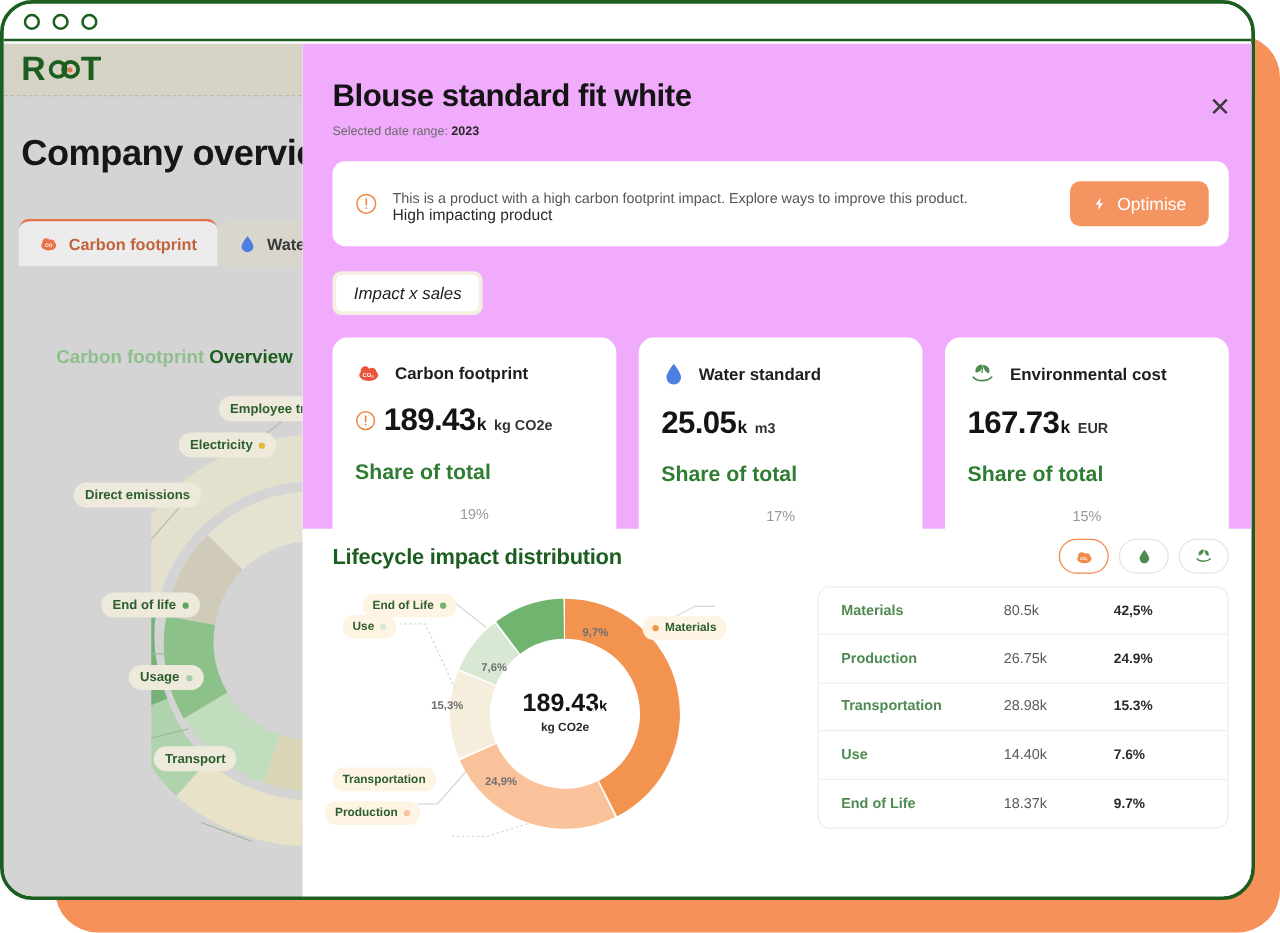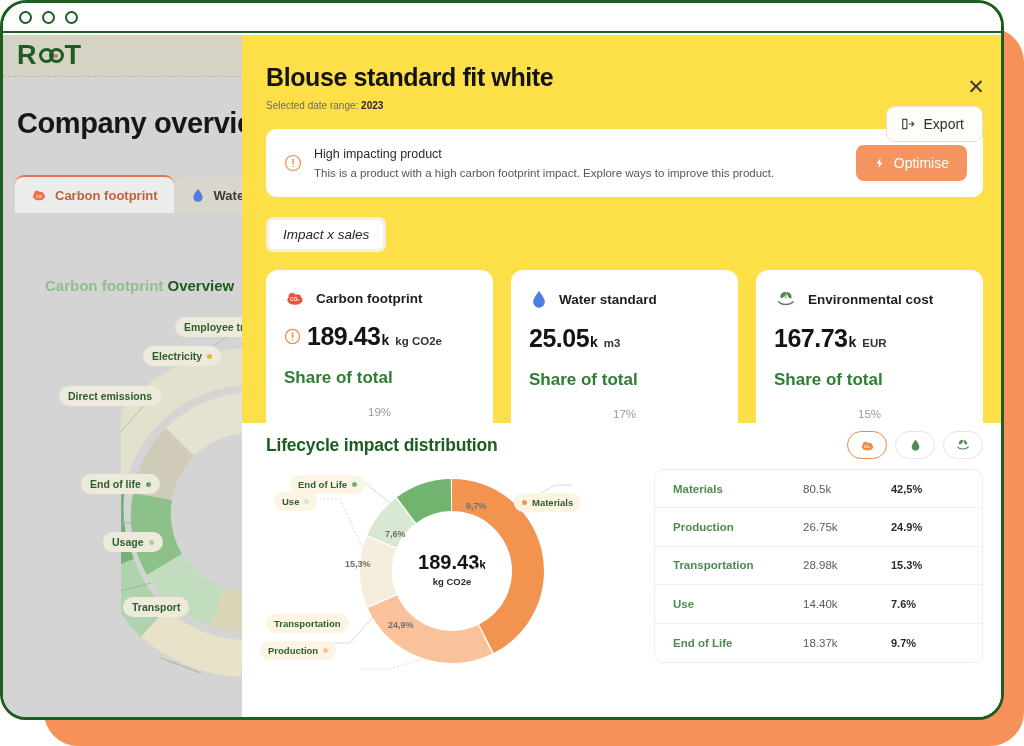--- a/index.html
+++ b/index.html
@@ -117,21 +117,21 @@
 
   
   #modal {
     position: absolute;
     left: 239px; top: 32px;
     width: 765px; height: 688px;
     background: #FFFFFF;
     overflow: hidden;
   }
   #modal-top {
-    background: #fde047;
+    background: #f0abfc;
     padding: 0 24px 26px 24px;
     height: 388px;
   }
   #close-btn {
     position: absolute; right: 18px; top: 38px;
     width: 26px; height: 26px;
     display: flex; align-items: center; justify-content: center;
     font-size: 21px; color: #3b3b3b; cursor: pointer;
     background: transparent; border: none; line-height: 1;
   }
@@ -350,38 +350,31 @@
 
     <div id="modal-top">
 
       <div id="modal-title">Blouse standard fit white</div>
 
       <div id="date-range">
         <span>Selected date range:</span>
         <b>2023</b>
       </div>
 
-      <button id="export-btn">
-        <svg width="14" height="14" viewBox="0 0 24 24">
-          <rect x="3" y="4" width="7" height="16" fill="none" stroke="#444" stroke-width="2"></rect>
-          <path d="M13 12 h9 M18 8 l4 4 -4 4" fill="none" stroke="#444" stroke-width="2"></path>
-        </svg>
-        <span>Export</span>
-      </button>
 
       
       <div id="alert">
         <svg width="18" height="18" viewBox="0 0 24 24">
           <circle cx="12" cy="12" r="10" fill="none" stroke="#F08A4B" stroke-width="1.6"></circle>
           <path d="M12 7 v6" stroke="#F08A4B" stroke-width="1.8" stroke-linecap="round"></path>
           <circle cx="12" cy="16.6" r="1" fill="#F08A4B"></circle>
         </svg>
         <div id="alert-text">
+          <div id="alert-desc">This is a product with a high carbon footprint impact. Explore ways to improve this product.</div>
           <div id="alert-title">High impacting product</div>
-          <div id="alert-desc">This is a product with a high carbon footprint impact. Explore ways to improve this product.</div>
         </div>
         <button id="optimise-btn">
           <svg width="12" height="14" viewBox="0 0 24 24">
             <path d="M13 2 L5 13 h5 l-1 9 8-11 h-5 z" fill="#ffffff"></path>
           </svg>
           <span>Optimise</span>
         </button>
       </div>
 
       

